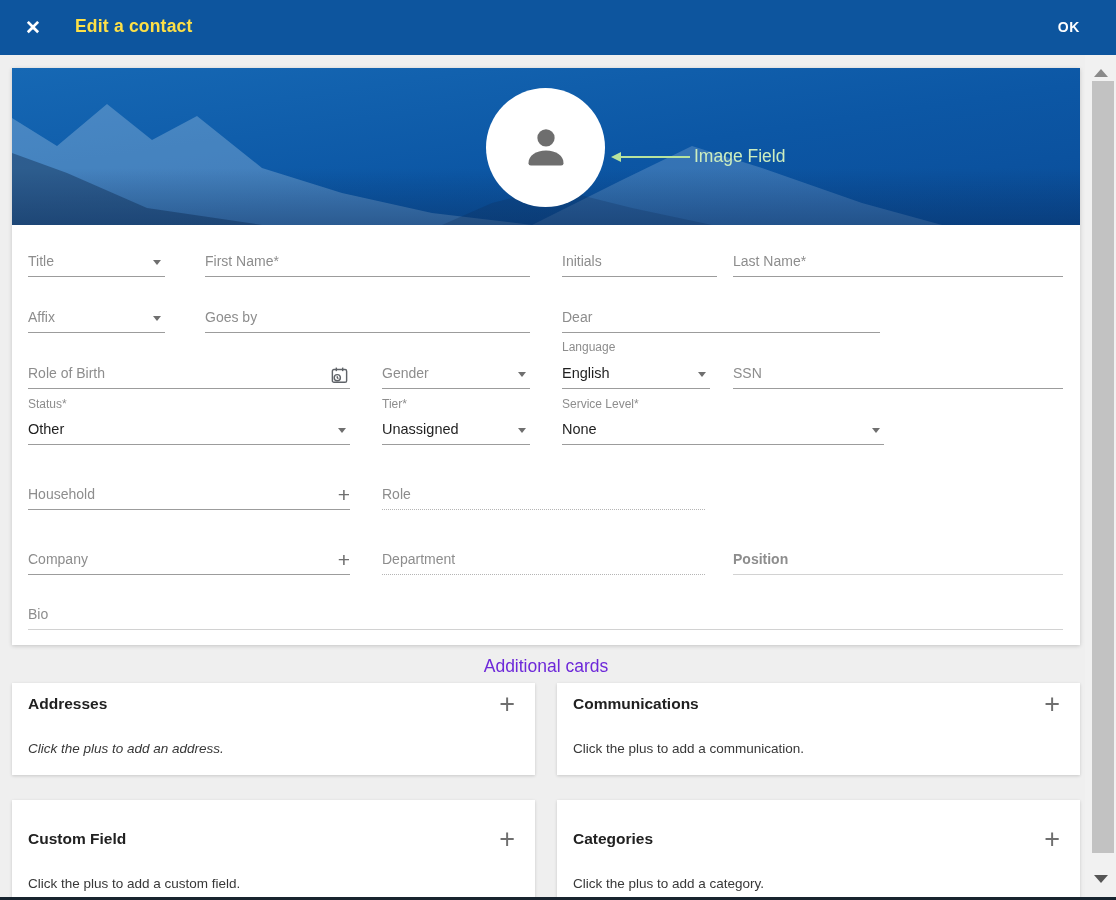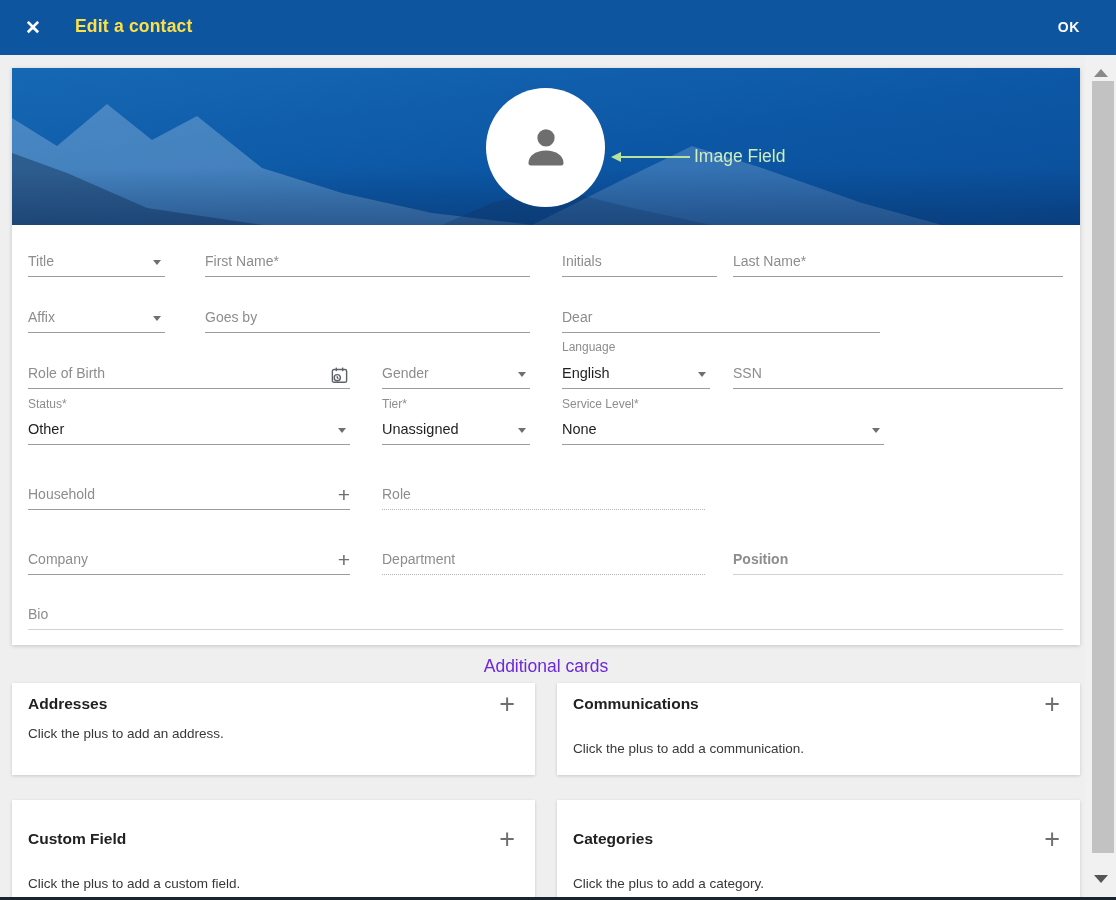--- a/index.html
+++ b/index.html
@@ -210,21 +210,21 @@
         <div class="u light"></div>
     </div>
 
   </div>
 
   <div class="section-label">Additional cards</div>
 
   <div class="addcard" style="left:12px;top:683px;height:92px;">
     <div class="ctitle" style="top:12px;">Addresses</div>
     <div class="cplus" style="top:8px;">+</div>
-    <div class="chint" style="top:43px;">Click the plus to add an address.</div>
+    <div class="chint" style="top:58px;font-style:italic;">Click the plus to add an address.</div>
   </div>
   <div class="addcard" style="left:557px;top:683px;height:92px;">
     <div class="ctitle" style="top:12px;">Communications</div>
     <div class="cplus" style="top:8px;">+</div>
     <div class="chint" style="top:58px;">Click the plus to add a communication.</div>
   </div>
 
   <div class="addcard" style="left:12px;top:800px;height:100px;">
     <div class="ctitle" style="top:30px;">Custom Field</div>
     <div class="cplus" style="top:26px;">+</div>

